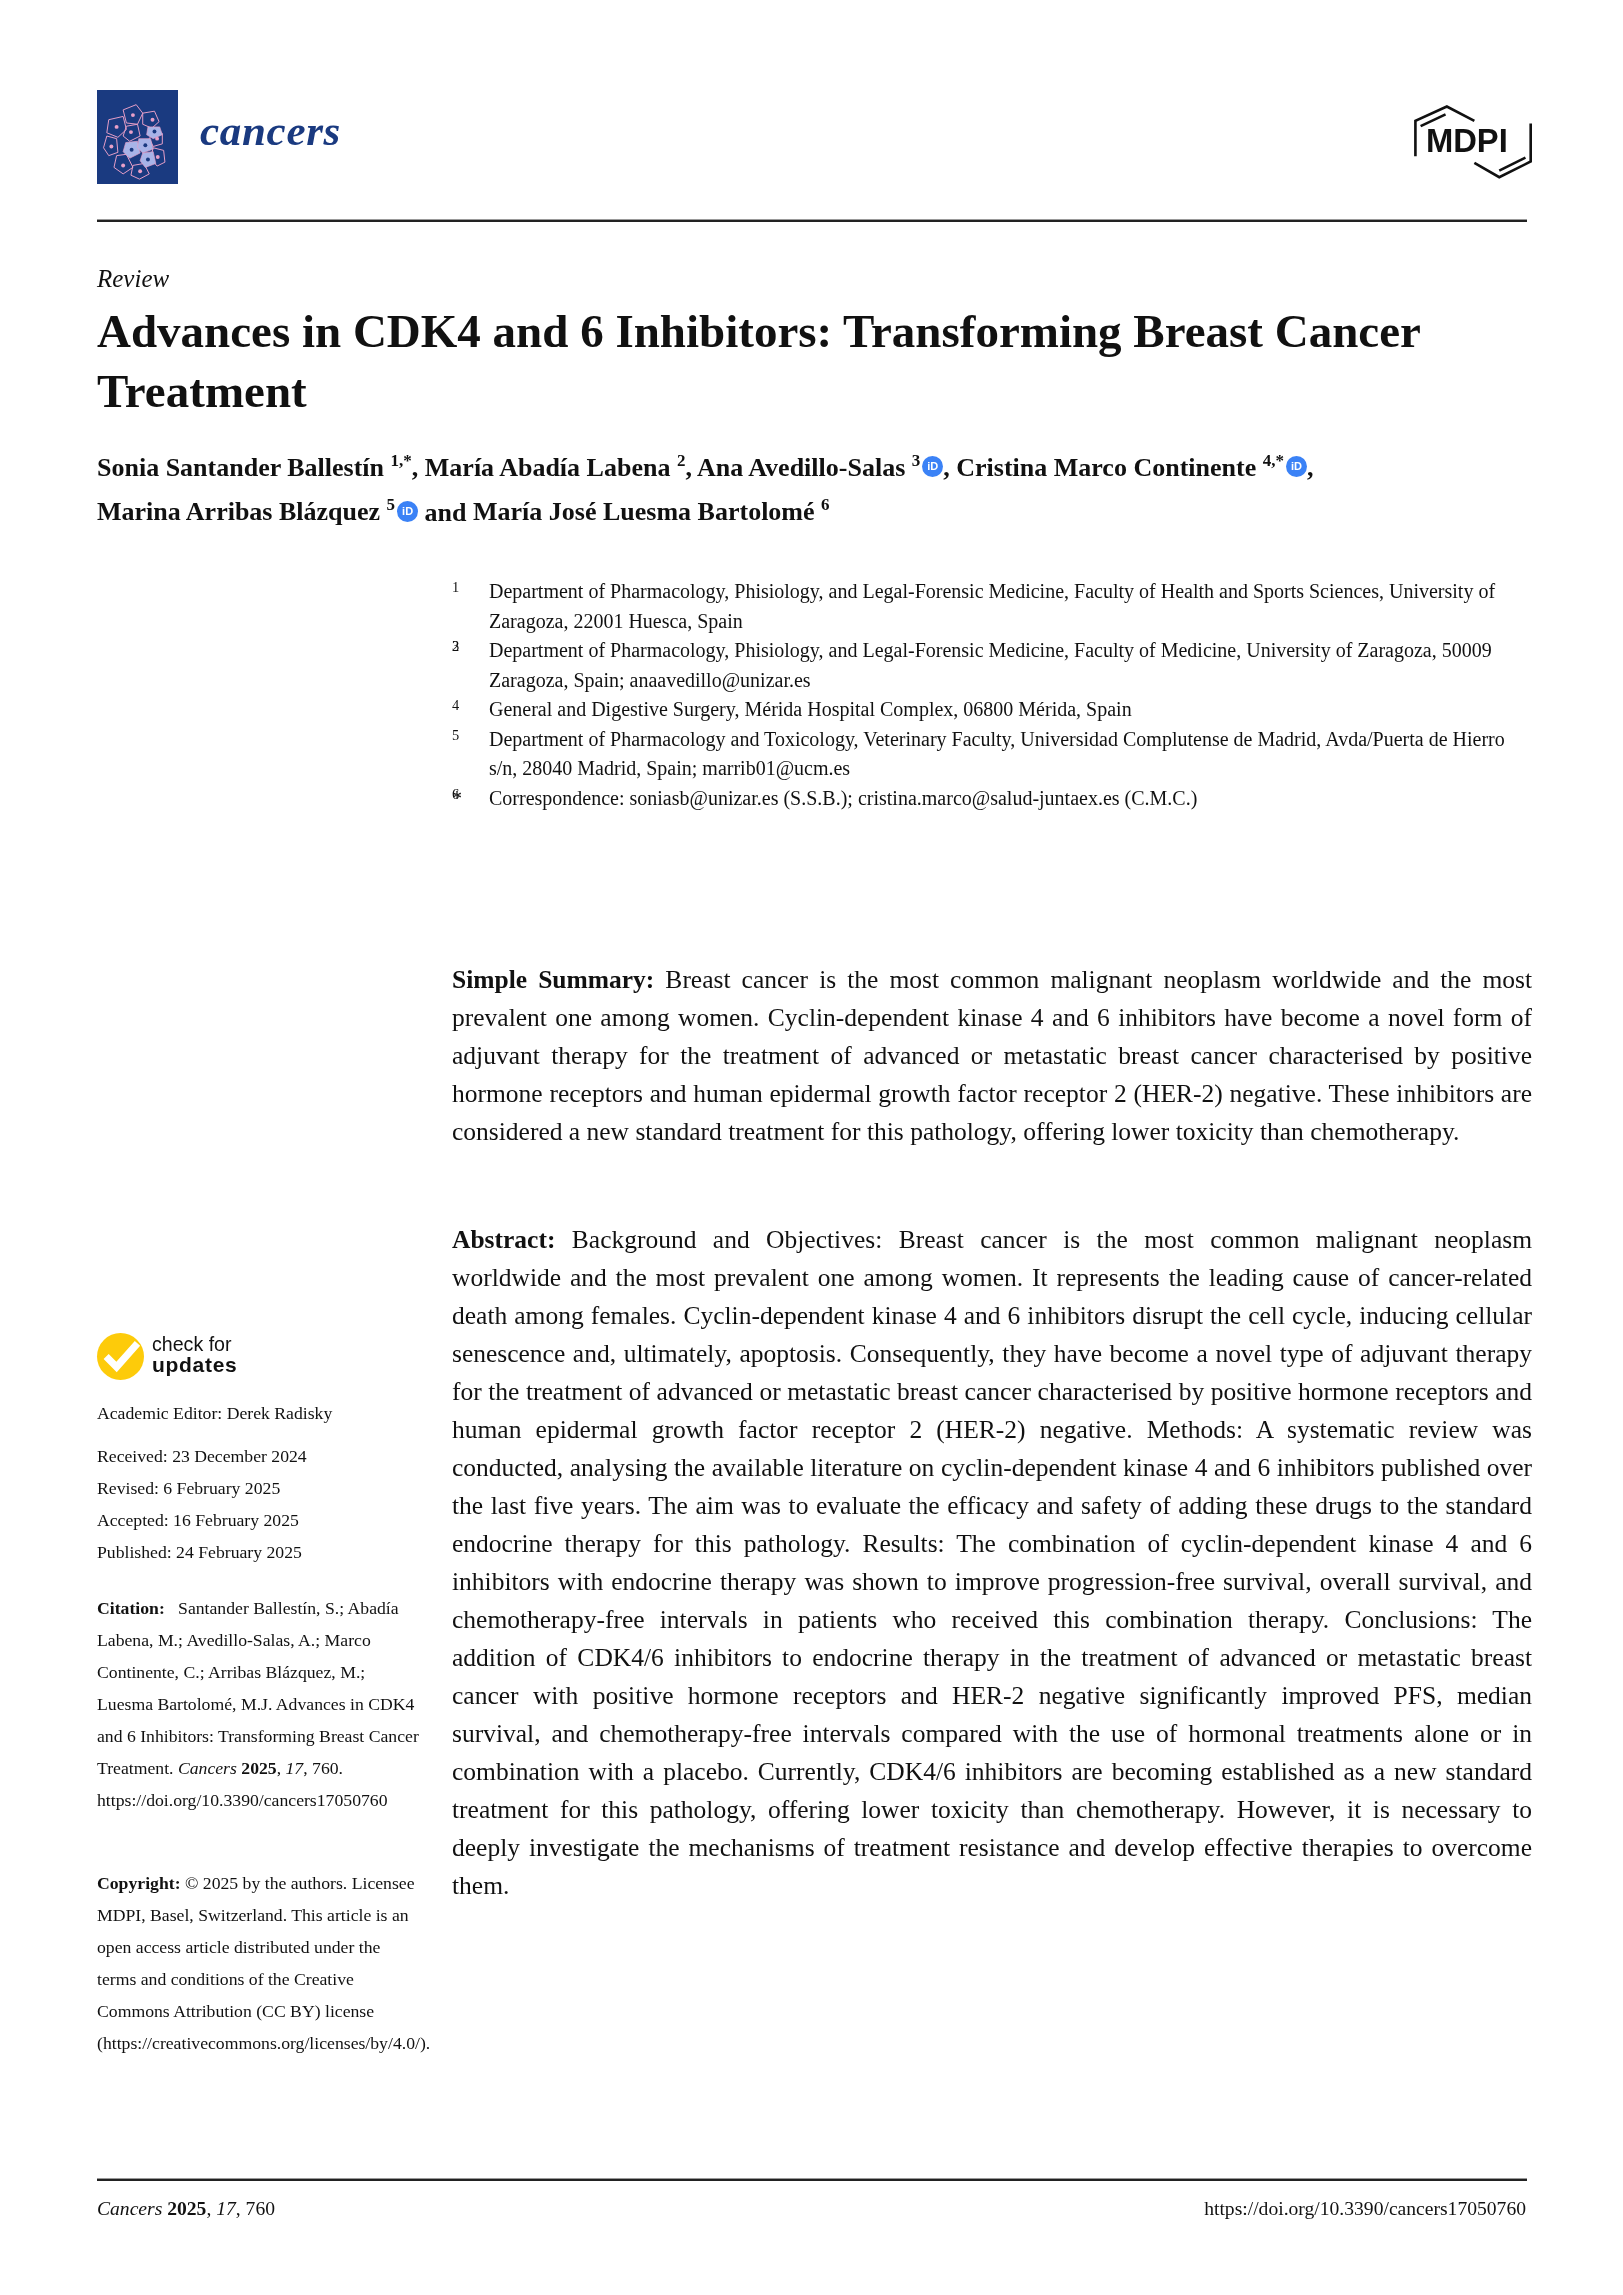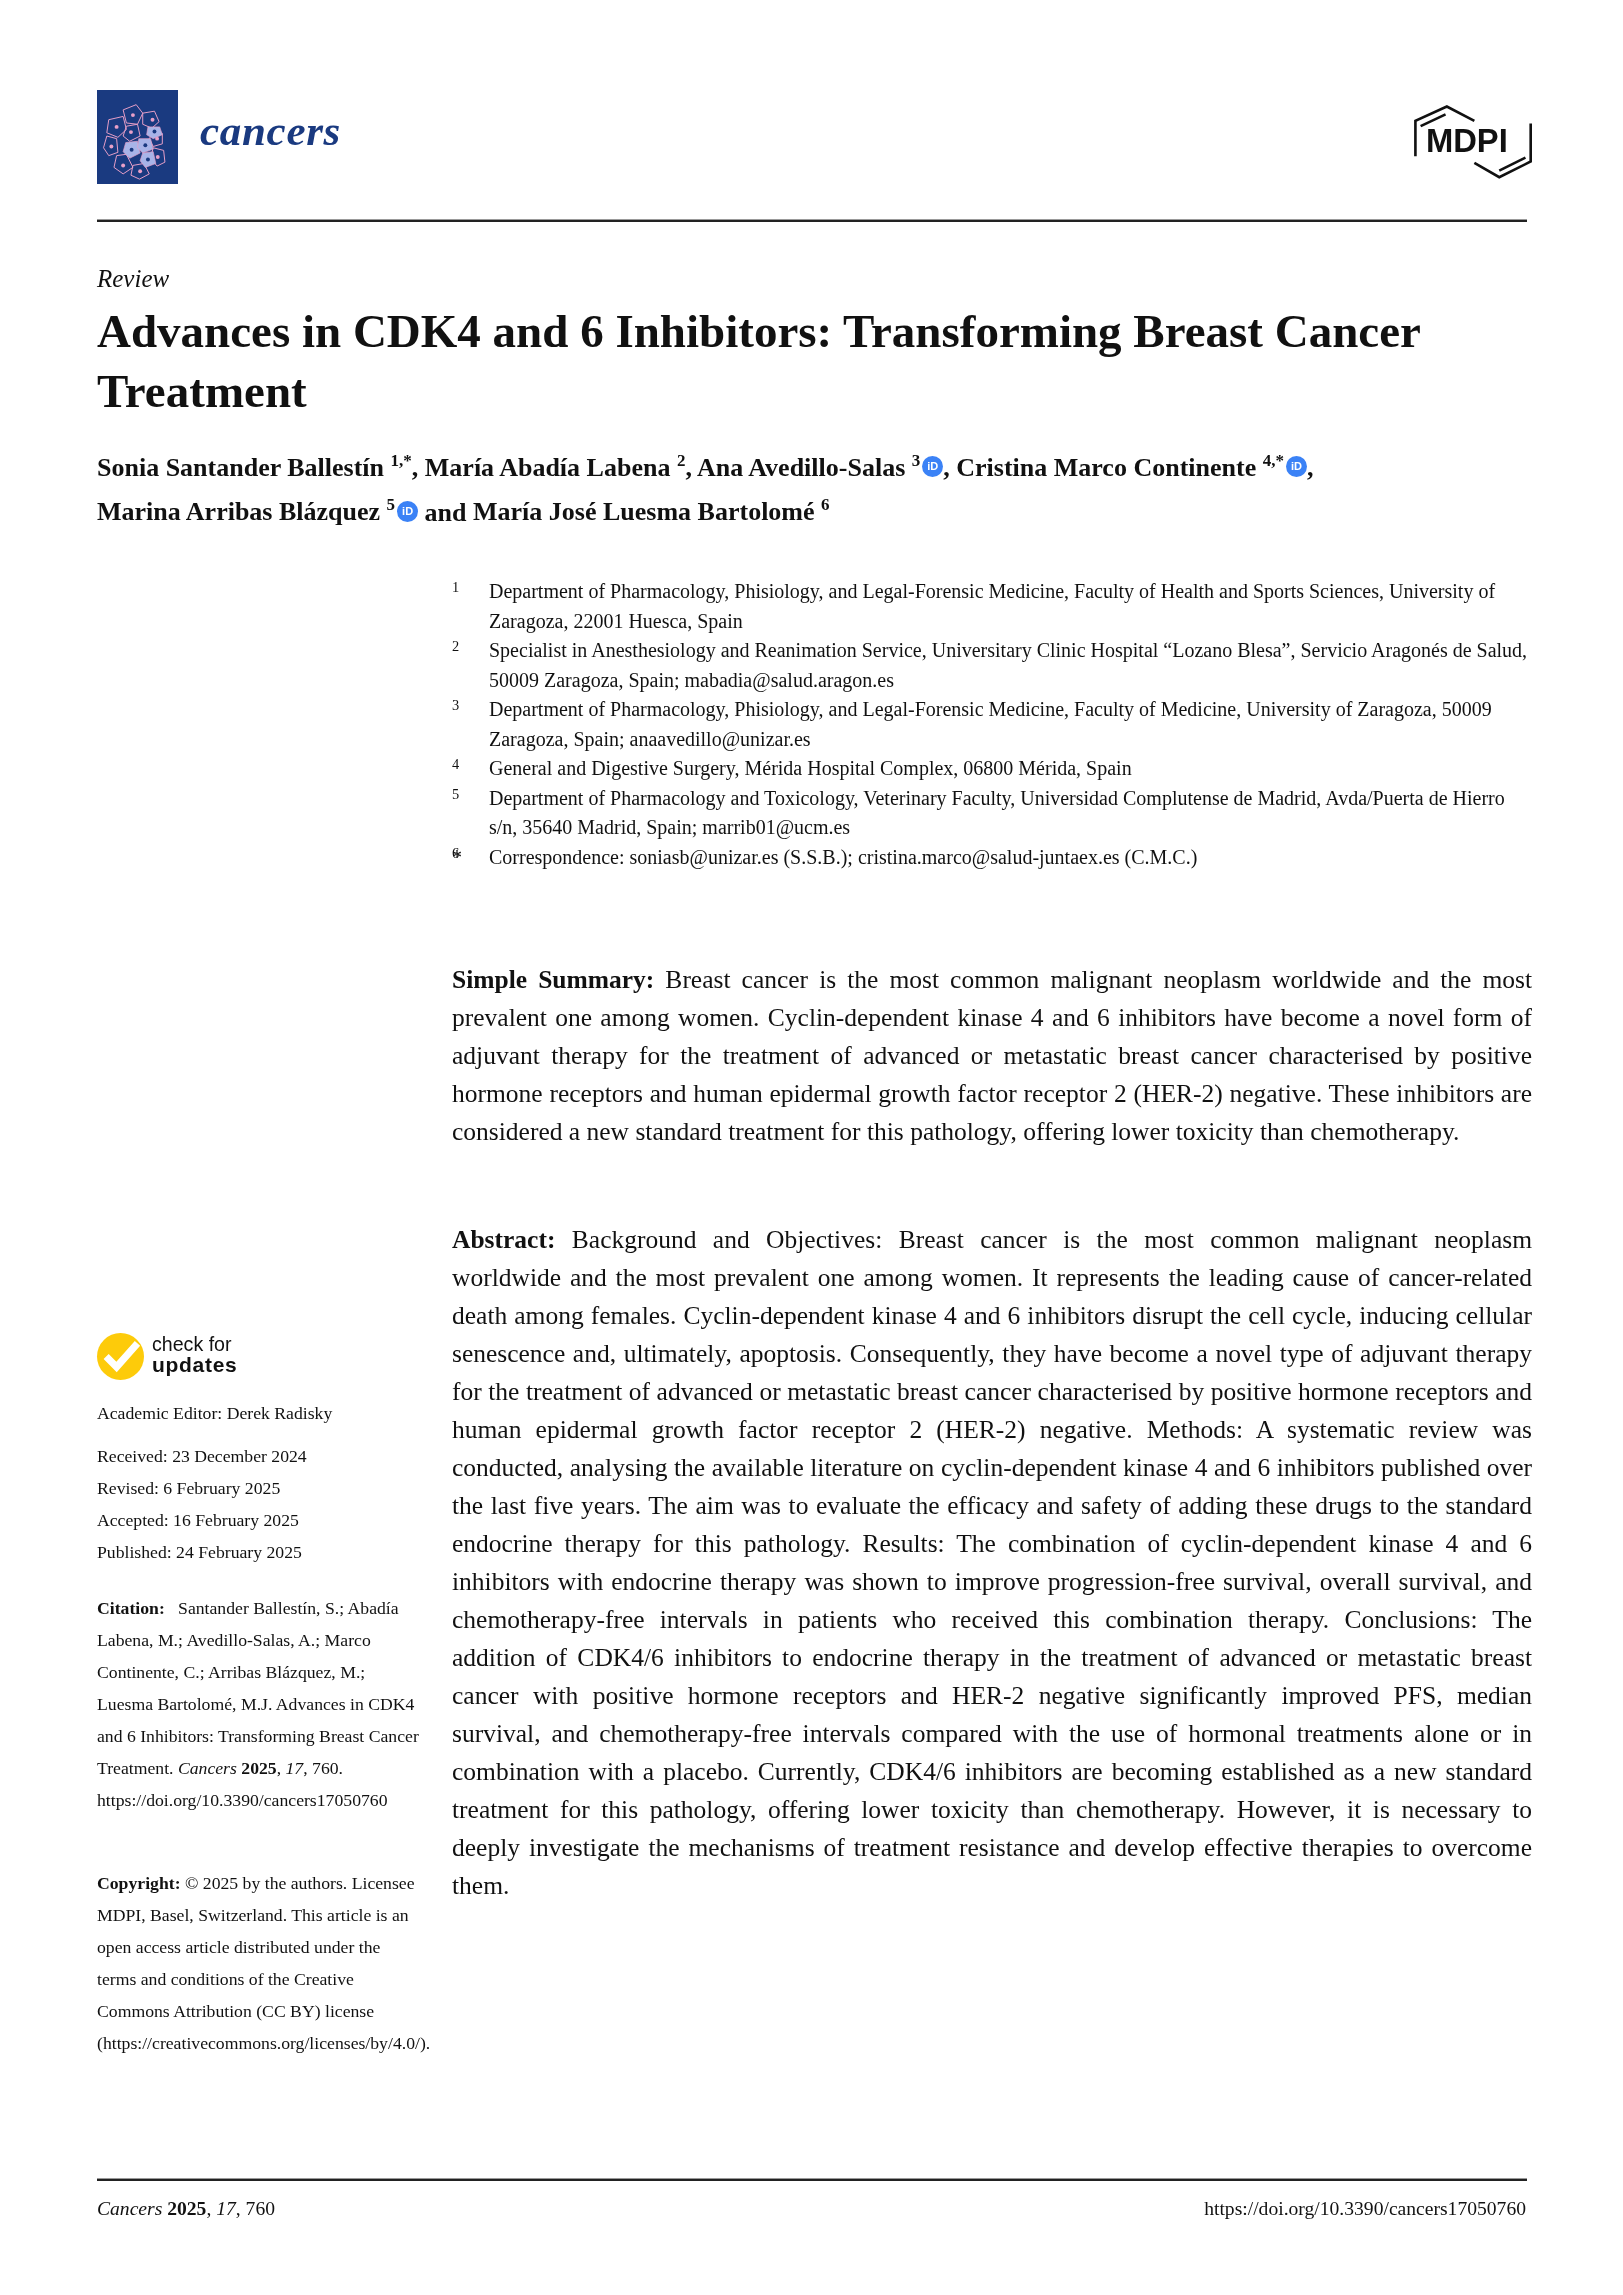--- a/index.html
+++ b/index.html
@@ -118,24 +118,24 @@
   <span><span>Sonia Santander Ballestín</span>&nbsp;<sup>1,*</sup></span><span>, </span>
   <span><span>María Abadía Labena</span>&nbsp;<sup>2</sup></span><span>, </span>
   <span><span>Ana Avedillo-Salas</span>&nbsp;<sup>3</sup></span><span class="orcid">iD</span><span>, </span>
   <span><span>Cristina Marco Continente</span>&nbsp;<sup>4,*</sup></span><span class="orcid">iD</span><span>, </span><br>
   <span><span>Marina Arribas Blázquez</span>&nbsp;<sup>5</sup></span><span class="orcid">iD</span><span> and </span>
   <span><span>María José Luesma Bartolomé</span>&nbsp;<sup>6</sup></span>
 </div>
 
 <div class="abs affils">
   <div class="affil"><span class="num">1</span><span>Department of Pharmacology, Phisiology, and Legal-Forensic Medicine, Faculty of Health and Sports Sciences, University of Zaragoza, 22001 Huesca, Spain</span></div>
-  <div class="affil"><span class="num">2</span><span>Specialist in Anesthesiology and Reanimation Service, Universitary Clinic Hospital “Lozano Blesa”, Servicio Aragonés de Salud, 50009 Zaragoza, Spain; mabadia@salud.aragon.es</span></div>
+  <div class="affil"><span class="num">2</span></div>
   <div class="affil"><span class="num">3</span><span>Department of Pharmacology, Phisiology, and Legal-Forensic Medicine, Faculty of Medicine, University of Zaragoza, 50009 Zaragoza, Spain; anaavedillo@unizar.es</span></div>
   <div class="affil"><span class="num">4</span><span>General and Digestive Surgery, Mérida Hospital Complex, 06800 Mérida, Spain</span></div>
-  <div class="affil"><span class="num">5</span><span>Department of Pharmacology and Toxicology, Veterinary Faculty, Universidad Complutense de Madrid, Avda/Puerta de Hierro s/n, 35640 Madrid, Spain; marrib01@ucm.es</span></div>
+  <div class="affil"><span class="num">5</span><span>Department of Pharmacology and Toxicology, Veterinary Faculty, Universidad Complutense de Madrid, Avda/Puerta de Hierro s/n, 28040 Madrid, Spain; marrib01@ucm.es</span></div>
   <div class="affil"><span class="num">6</span></div>
   <div class="affil"><span class="star">*</span><span>Correspondence: soniasb@unizar.es (S.S.B.); cristina.marco@salud-juntaex.es (C.M.C.)</span></div>
 </div>
 
 <div class="abs body-block summary">
   <span class="lead">Simple Summary:</span><span> Breast cancer is the most common malignant neoplasm worldwide and the most prevalent one among women. Cyclin-dependent kinase 4 and 6 inhibitors have become a novel form of adjuvant therapy for the treatment of advanced or metastatic breast cancer characterised by positive hormone receptors and human epidermal growth factor receptor 2 (HER-2) negative. These inhibitors are considered a new standard treatment for this pathology, offering lower toxicity than chemotherapy.</span>
 </div>
 
 <div class="abs body-block abstract">
   <span class="lead">Abstract:</span><span> Background and Objectives: Breast cancer is the most common malignant neoplasm worldwide and the most prevalent one among women. It represents the leading cause of cancer-related death among females. Cyclin-dependent kinase 4 and 6 inhibitors disrupt the cell cycle, inducing cellular senescence and, ultimately, apoptosis. Consequently, they have become a novel type of adjuvant therapy for the treatment of advanced or metastatic breast cancer characterised by positive hormone receptors and human epidermal growth factor receptor 2 (HER-2) negative. Methods: A systematic review was conducted, analysing the available literature on cyclin-dependent kinase 4 and 6 inhibitors published over the last five years. The aim was to evaluate the efficacy and safety of adding these drugs to the standard endocrine therapy for this pathology. Results: The combination of cyclin-dependent kinase 4 and 6 inhibitors with endocrine therapy was shown to improve progression-free survival, overall survival, and chemotherapy-free intervals in patients who received this combination therapy. Conclusions: The addition of CDK4/6 inhibitors to endocrine therapy in the treatment of advanced or metastatic breast cancer with positive hormone receptors and HER-2 negative significantly improved PFS, median survival, and chemotherapy-free intervals compared with the use of hormonal treatments alone or in combination with a placebo. Currently, CDK4/6 inhibitors are becoming established as a new standard treatment for this pathology, offering lower toxicity than chemotherapy. However, it is necessary to deeply investigate the mechanisms of treatment resistance and develop effective therapies to overcome them.</span>

